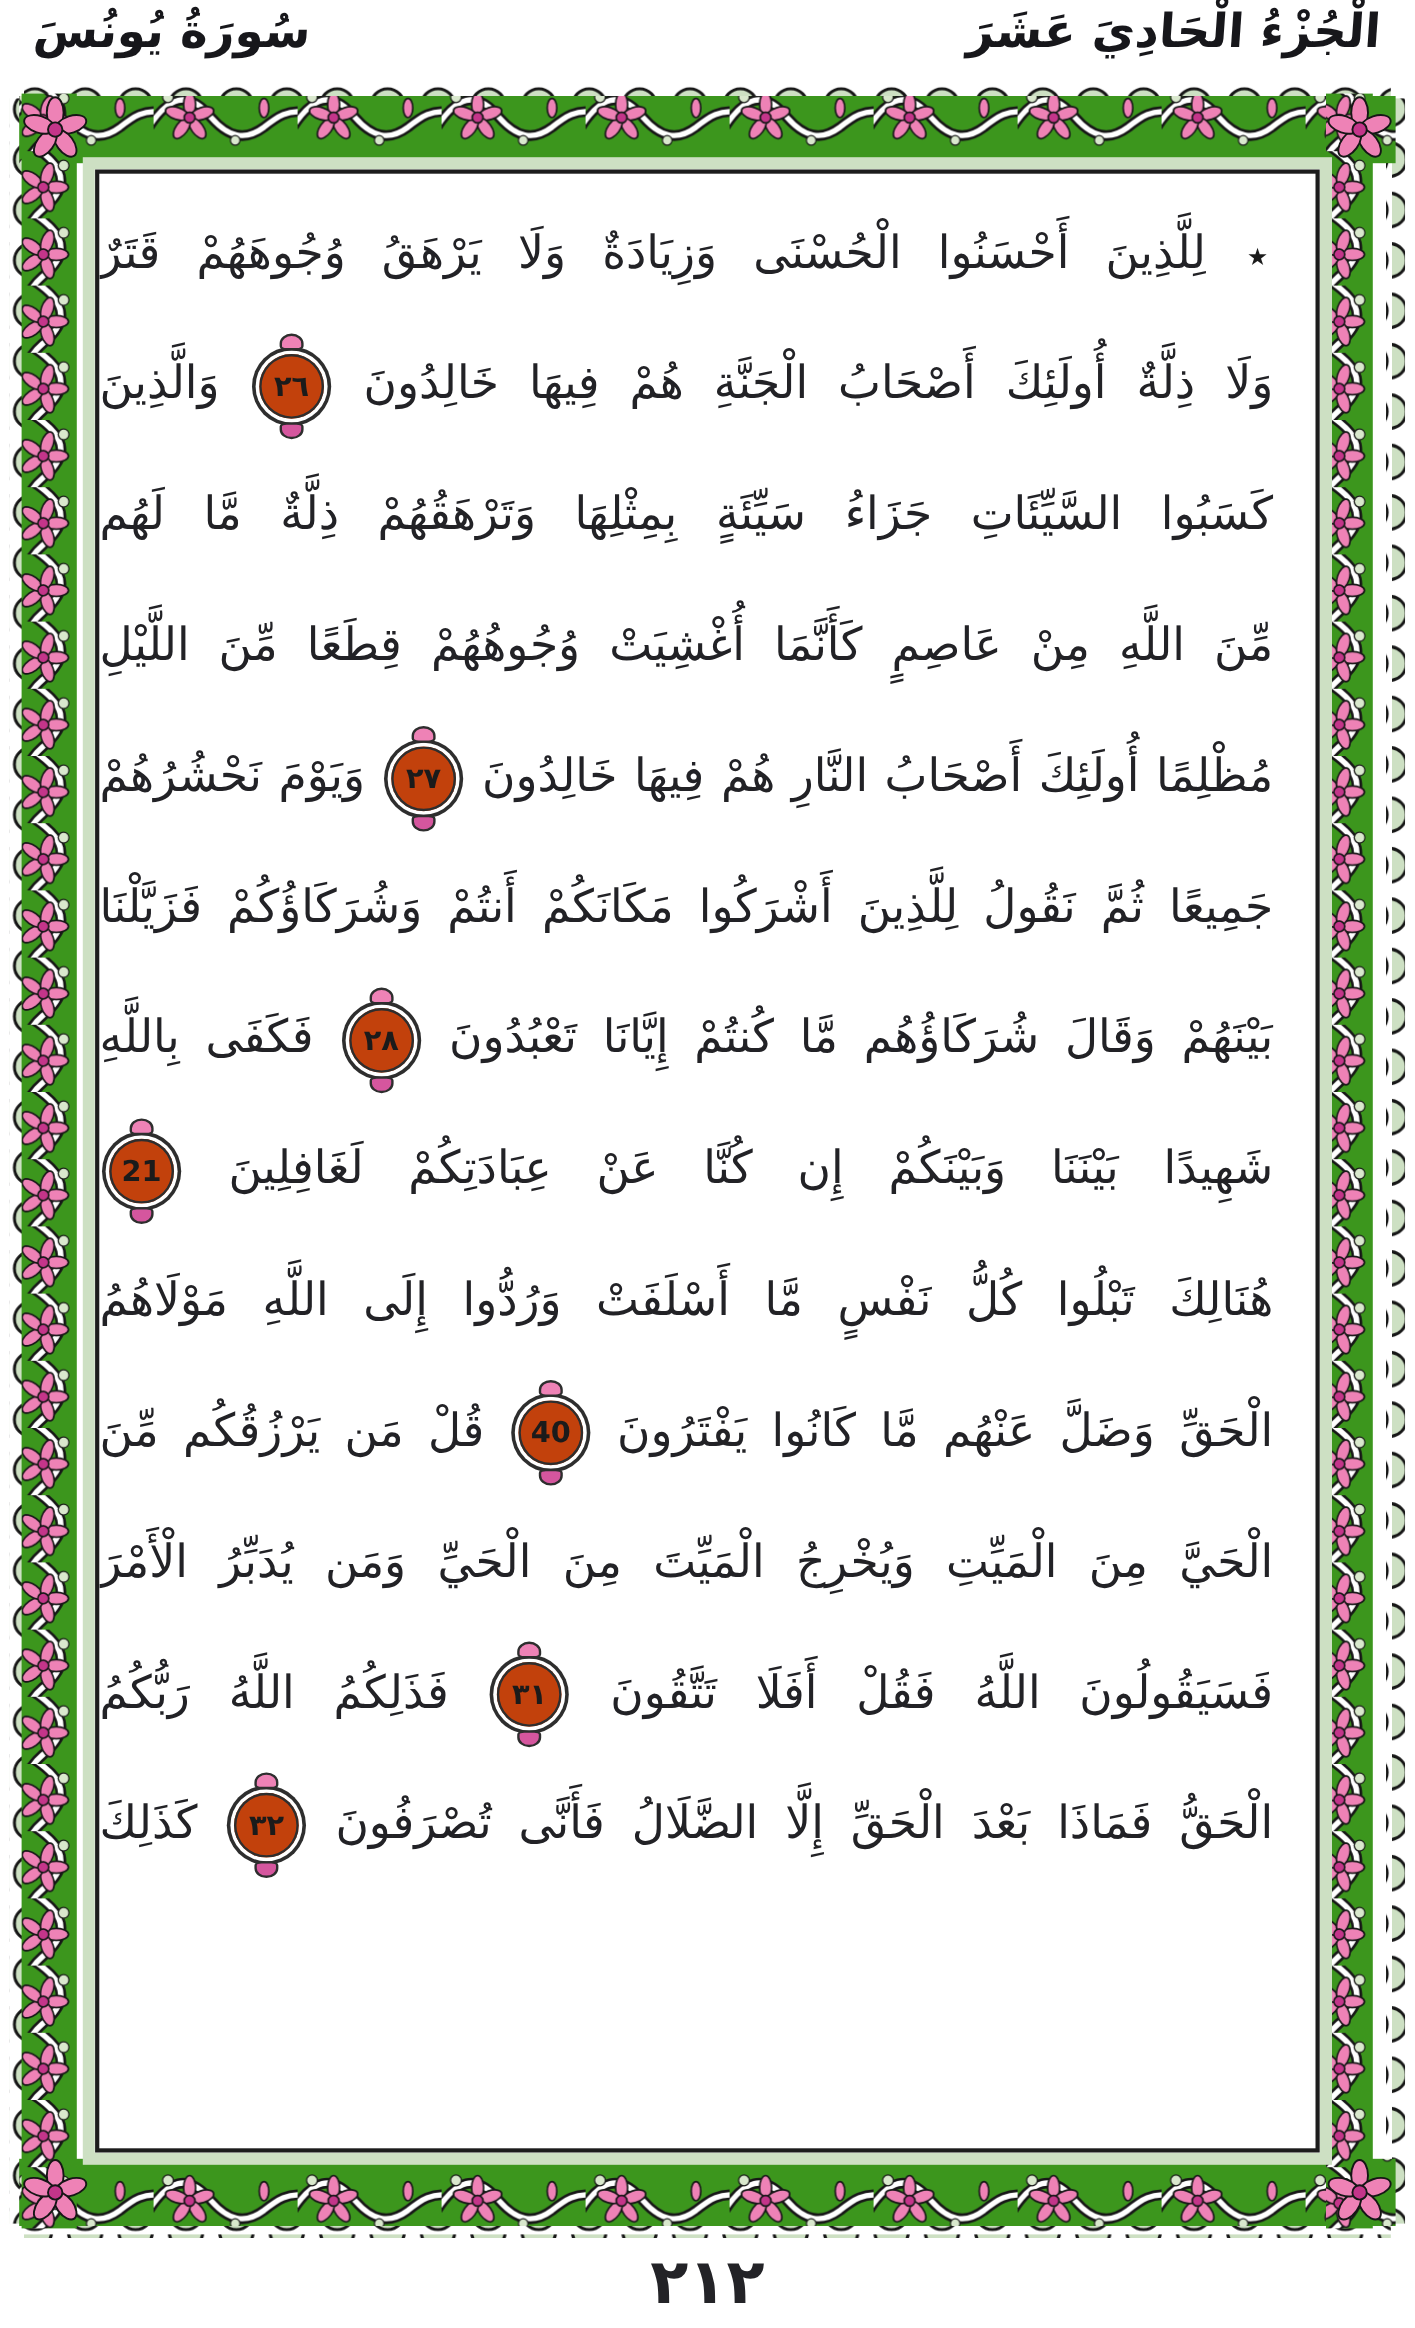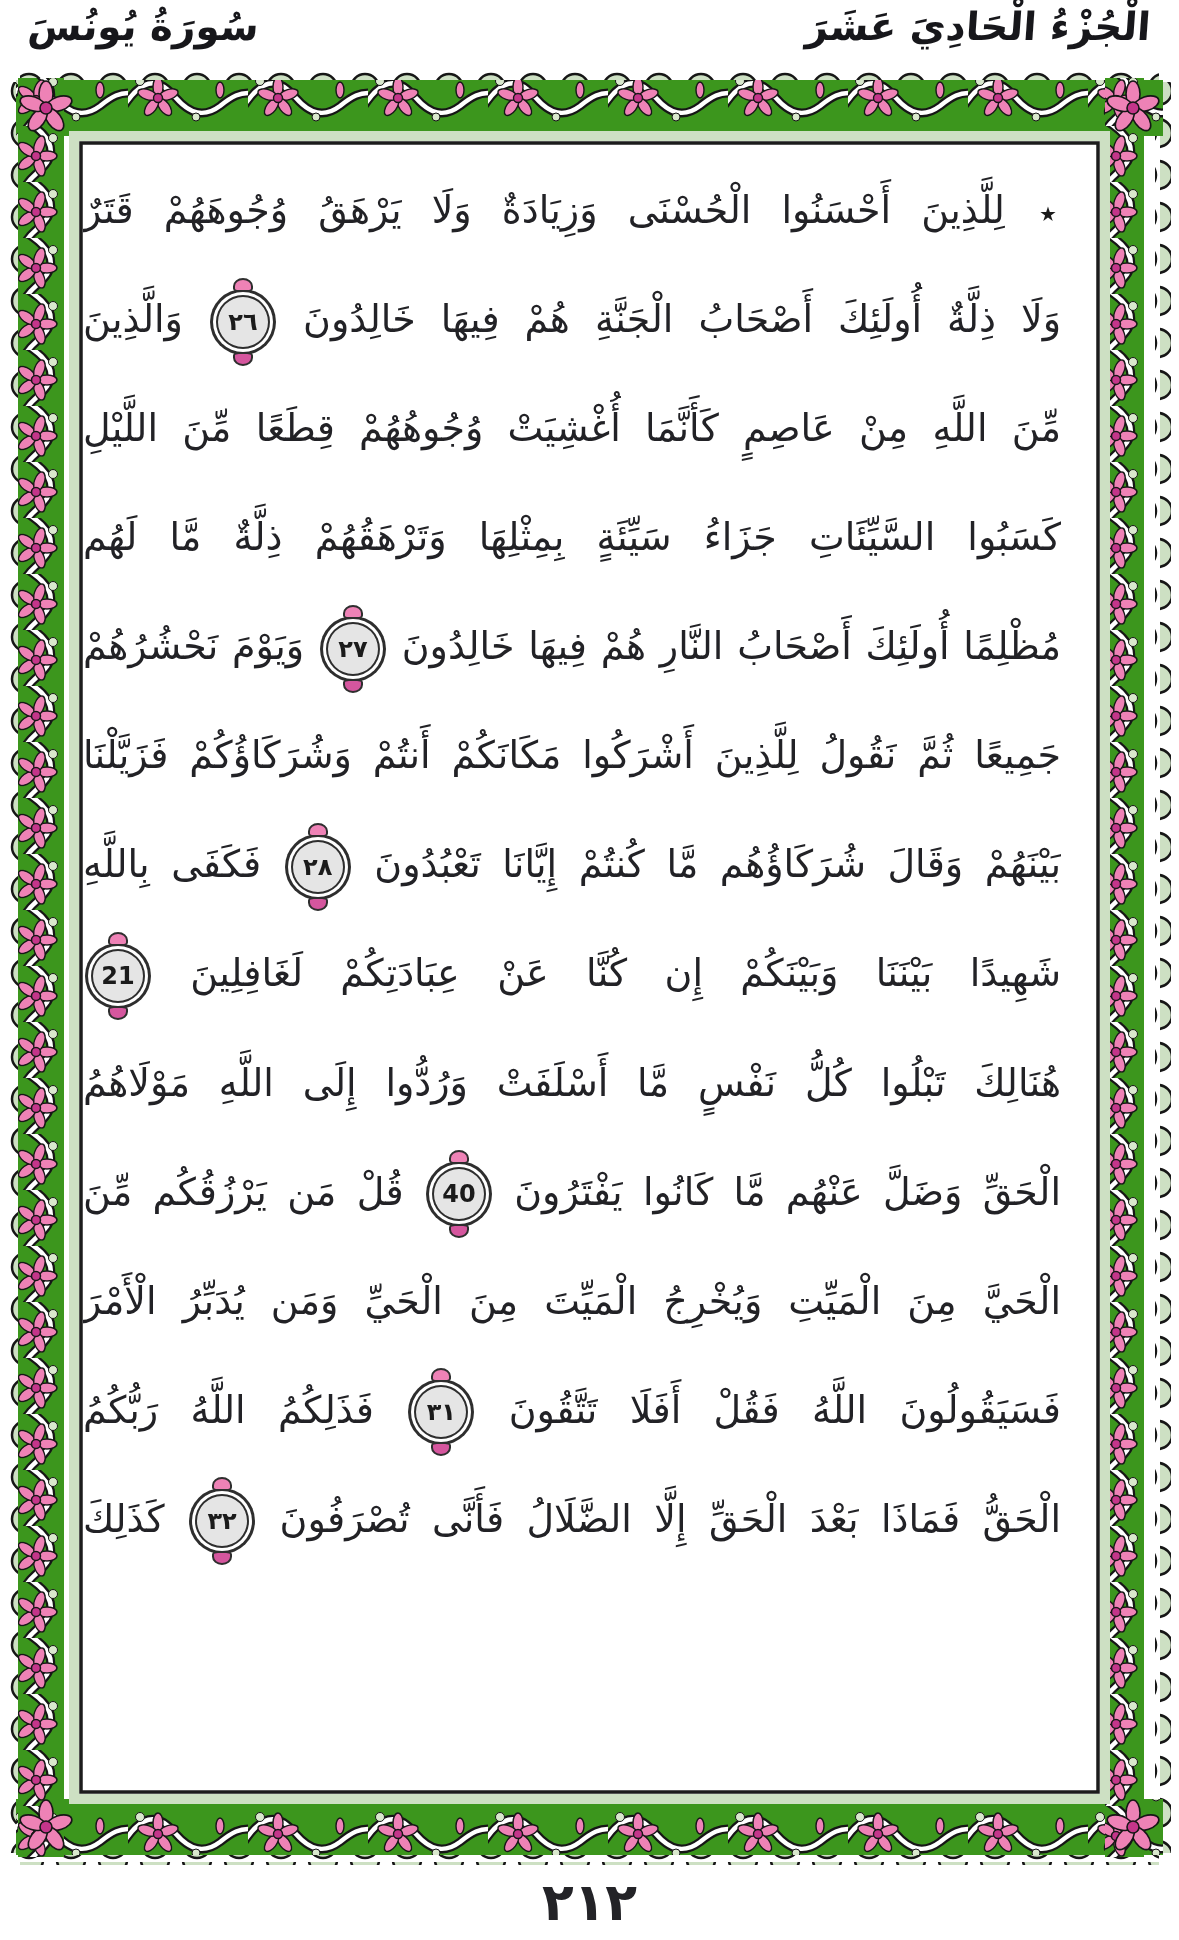--- a/index.html
+++ b/index.html
@@ -23,21 +23,21 @@
   }
   .line{
     font-size:38px;color:#222226;line-height:104px;
     text-align:justify;text-align-last:justify;overflow:hidden;
   }
   .seg{letter-spacing:0px;}
   
   .ayah{
     display:inline-flex;align-items:center;justify-content:center;
     position:relative;width:54px;height:54px;border-radius:50%;
-    background:#e5e5e5;color:#1b1b1b;font-size:24px;font-weight:bold;
+    background:#c2410c;color:#1b1b1b;font-size:24px;font-weight:bold;
     vertical-align:middle;margin:0 8px;
     box-shadow:inset 0 0 0 2px #2e2e2e, 0 0 0 3px #ffffff, 0 0 0 6px #2e2e2e;
   }
   .ayah::before,.ayah::after{
     content:"";position:absolute;left:50%;transform:translateX(-50%);
     width:20px;height:14px;background:#ee82b6;border:2px solid #2e2e2e;
     box-sizing:border-box;
   }
   .ayah::before{top:-17px;border-radius:60% 60% 35% 35%/70% 70% 30% 30%;}
   .ayah::after{bottom:-17px;border-radius:35% 35% 60% 60%/30% 30% 70% 70%;background:#d5569e;}
@@ -133,22 +133,22 @@
 
   <use href="#cflower" x="0" y="0" transform="translate(38,38)"></use>
   <use href="#cflower" x="0" y="0" transform="translate(1125,38)"></use>
   <use href="#cflower" x="0" y="0" transform="translate(38,1757)"></use>
   <use href="#cflower" x="0" y="0" transform="translate(1125,1757)"></use>
 </svg>
 
 <div class="content">
     <div class="line"><span class="hizb">٭</span> <span class="seg">لِلَّذِينَ أَحْسَنُوا الْحُسْنَى وَزِيَادَةٌ وَلَا يَرْهَقُ وُجُوهَهُمْ قَتَرٌ</span></div>
     <div class="line"><span class="seg">وَلَا ذِلَّةٌ أُولَئِكَ أَصْحَابُ الْجَنَّةِ هُمْ فِيهَا خَالِدُونَ</span> <span class="ayah">٢٦</span> <span class="seg">وَالَّذِينَ</span></div>
+    <div class="line"><span class="seg">كَسَبُوا السَّيِّئَاتِ جَزَاءُ سَيِّئَةٍ بِمِثْلِهَا وَتَرْهَقُهُمْ ذِلَّةٌ مَّا لَهُم</span></div>
     <div class="line"><span class="seg">مِّنَ اللَّهِ مِنْ عَاصِمٍ كَأَنَّمَا أُغْشِيَتْ وُجُوهُهُمْ قِطَعًا مِّنَ اللَّيْلِ</span></div>
-    <div class="line"><span class="seg">كَسَبُوا السَّيِّئَاتِ جَزَاءُ سَيِّئَةٍ بِمِثْلِهَا وَتَرْهَقُهُمْ ذِلَّةٌ مَّا لَهُم</span></div>
     <div class="line"><span class="seg">مُظْلِمًا أُولَئِكَ أَصْحَابُ النَّارِ هُمْ فِيهَا خَالِدُونَ</span> <span class="ayah">٢٧</span> <span class="seg">وَيَوْمَ نَحْشُرُهُمْ</span></div>
     <div class="line"><span class="seg">جَمِيعًا ثُمَّ نَقُولُ لِلَّذِينَ أَشْرَكُوا مَكَانَكُمْ أَنتُمْ وَشُرَكَاؤُكُمْ فَزَيَّلْنَا</span></div>
     <div class="line"><span class="seg">بَيْنَهُمْ وَقَالَ شُرَكَاؤُهُم مَّا كُنتُمْ إِيَّانَا تَعْبُدُونَ</span> <span class="ayah">٢٨</span> <span class="seg">فَكَفَى بِاللَّهِ</span></div>
     <div class="line"><span class="seg">شَهِيدًا بَيْنَنَا وَبَيْنَكُمْ إِن كُنَّا عَنْ عِبَادَتِكُمْ لَغَافِلِينَ</span> <span class="ayah">21</span></div>
     <div class="line"><span class="seg">هُنَالِكَ تَبْلُوا كُلُّ نَفْسٍ مَّا أَسْلَفَتْ وَرُدُّوا إِلَى اللَّهِ مَوْلَاهُمُ</span></div>
     <div class="line"><span class="seg">الْحَقِّ وَضَلَّ عَنْهُم مَّا كَانُوا يَفْتَرُونَ</span> <span class="ayah">40</span> <span class="seg">قُلْ مَن يَرْزُقُكُم مِّنَ</span></div>
     <div class="line"><span class="seg">الْحَيَّ مِنَ الْمَيِّتِ وَيُخْرِجُ الْمَيِّتَ مِنَ الْحَيِّ وَمَن يُدَبِّرُ الْأَمْرَ</span></div>
     <div class="line"><span class="seg">فَسَيَقُولُونَ اللَّهُ فَقُلْ أَفَلَا تَتَّقُونَ</span> <span class="ayah">٣١</span> <span class="seg">فَذَلِكُمُ اللَّهُ رَبُّكُمُ</span></div>
     <div class="line"><span class="seg">الْحَقُّ فَمَاذَا بَعْدَ الْحَقِّ إِلَّا الضَّلَالُ فَأَنَّى تُصْرَفُونَ</span> <span class="ayah">٣٢</span> <span class="seg">كَذَلِكَ</span></div>
   </div>

